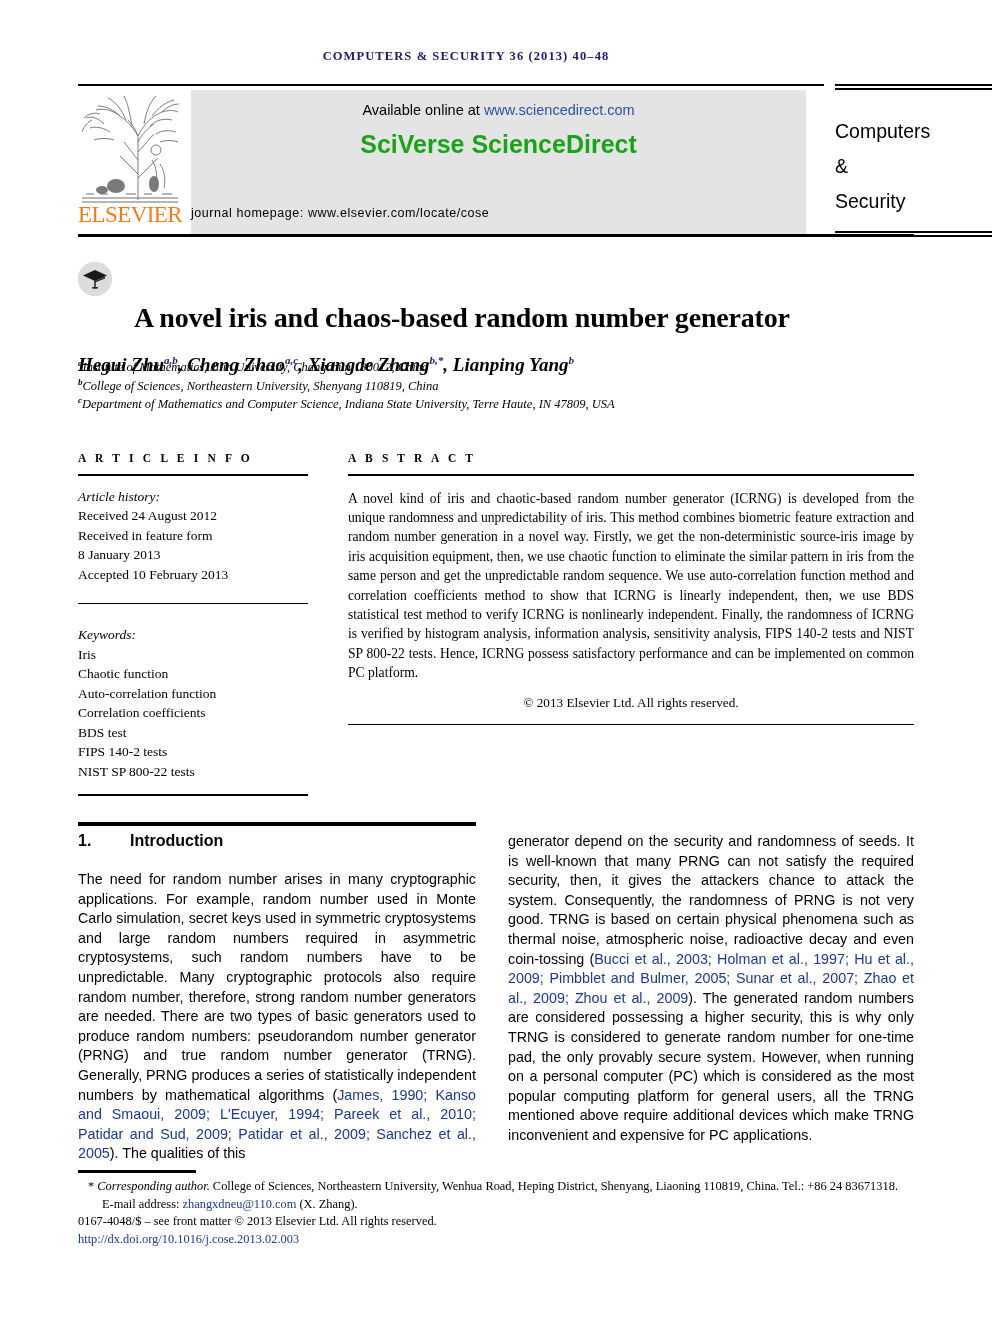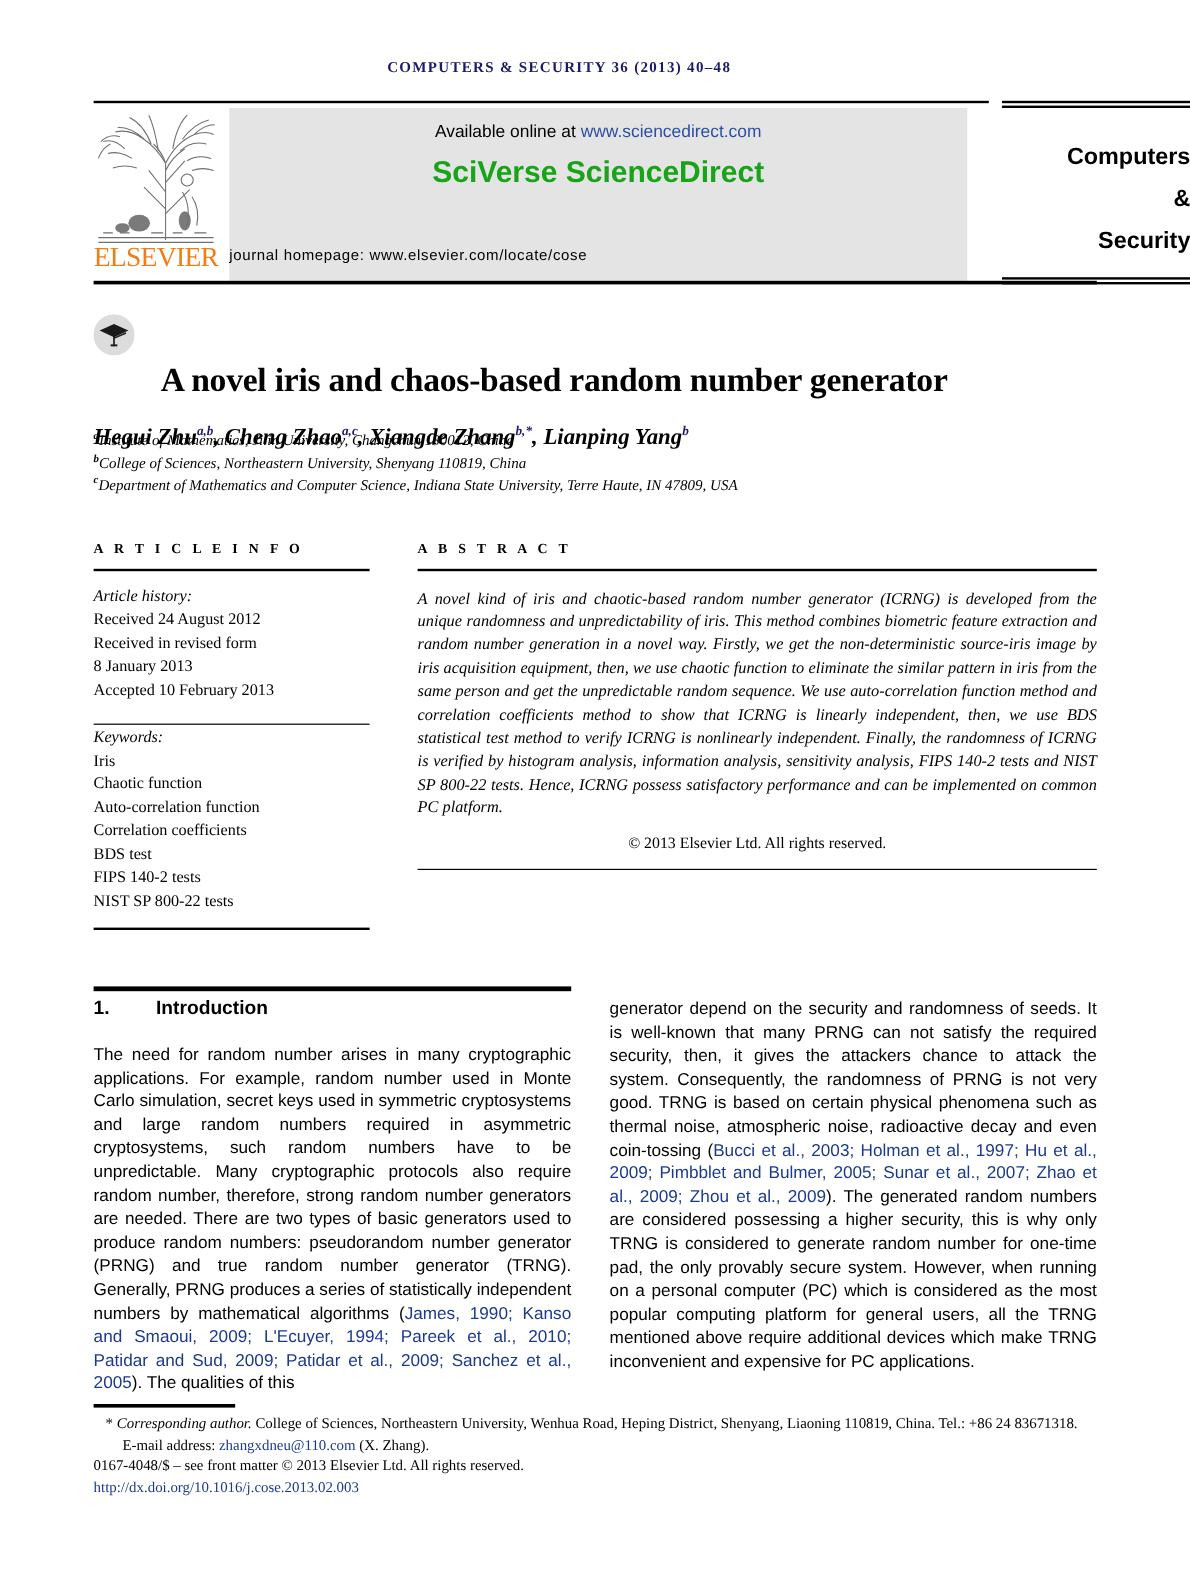--- a/index.html
+++ b/index.html
@@ -131,24 +131,24 @@
     width: 157px;
     height: 2px;
     background: #000;
   }
   .journal-box .jr-top { top: 0; box-shadow: 0 4px 0 0 #000; }
   .journal-box .jr-bot { top: 147px; box-shadow: 0 4px 0 0 #000; }
   .journal-title {
     position: absolute;
     left: 0; top: 30px;
     width: 157px;
-    text-align: right;
+    text-align: left;
     font-family: "Liberation Sans", sans-serif;
     font-size: 19.5px;
-    font-weight: bold;
+    font-weight: normal;
     line-height: 35px;
     color: #000;
   }
 
   
   .title-row {
     position: absolute;
     left: 78px; top: 258px;
     width: 836px;
   }
@@ -233,21 +233,21 @@
     margin-top: 11px;
     font-family: "Liberation Serif", serif;
     font-size: 13.5px;
     line-height: 19.5px;
     color: #000;
   }
   .hist .hist-head { font-style: italic; }
   .kw-wrap {
     margin-top: 19px;
     border-top: 1.6px solid #000;
-    padding-top: 0;
+    padding-top: 21px;
   }
   .kw-head {
     font-family: "Liberation Serif", serif;
     font-size: 13.5px;
     font-style: italic;
     line-height: 19.5px;
   }
   .kw-list {
     font-family: "Liberation Serif", serif;
     font-size: 13.5px;
@@ -258,21 +258,20 @@
     height: 1.6px;
     background: #000;
   }
   .abstract-body {
     margin-top: 13px;
     font-family: "Liberation Serif", serif;
     font-size: 13.6px;
     line-height: 19.4px;
     text-align: justify;
     color: #000;
-    font-style: italic;
   }
   .copyline {
     margin-top: 12px;
     text-align: center;
     font-family: "Liberation Serif", serif;
     font-size: 13.2px;
   }
 
   
   .body-rule {
@@ -413,21 +412,21 @@
       <div><sup>c</sup>Department of Mathematics and Computer Science, Indiana State University, Terre Haute, IN 47809, USA</div>
     </div>
 
   <div class="info-col">
     <div class="sec-label">A R T I C L E   I N F O</div>
     <div class="hr-thin"></div>
     <div class="hist">
       <div class="hist-head">Article history:</div>
       <div id="history-lines">
           <div>Received 24 August 2012</div>
-          <div>Received in revised form</div>
+          <div>Received in feature form</div>
           <div>8 January 2013</div>
           <div>Accepted 10 February 2013</div>
         </div>
     </div>
     <div class="kw-wrap">
       <div class="kw-head">Keywords:</div>
       <div class="kw-list" id="keywords-list">
           <div>Iris</div>
           <div>Chaotic function</div>
           <div>Auto-correlation function</div>

